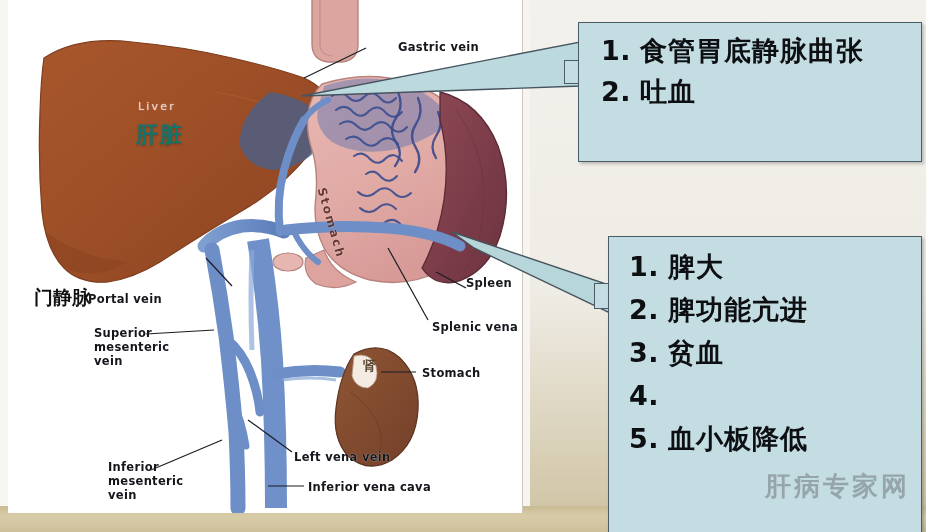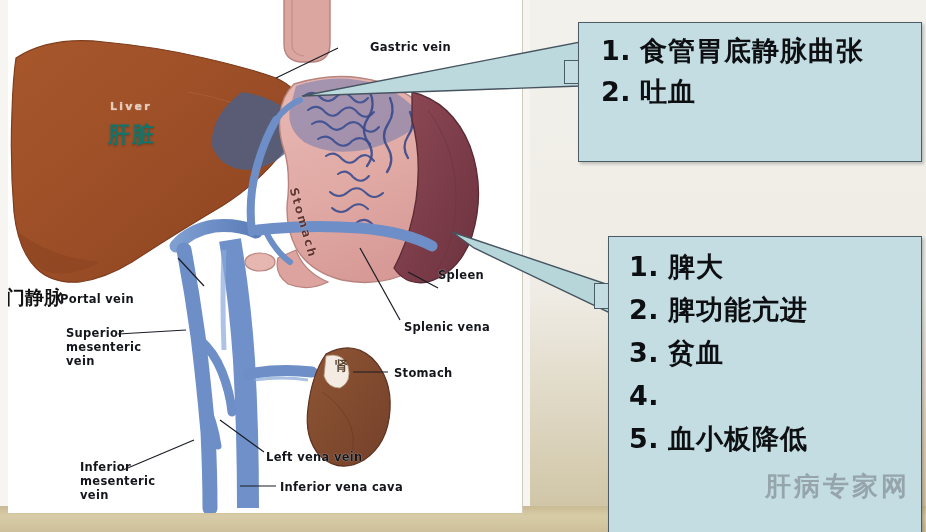--- a/index.html
+++ b/index.html
@@ -18,40 +18,40 @@
     position:absolute;left:530px;top:0;width:396px;height:532px;
     background:linear-gradient(180deg,#f3f1ec 0%,#efece5 55%,#cfc4a4 97%,#c6b994 100%);
   }
   
   .diagram{
     position:absolute;left:8px;top:0;width:514px;height:513px;
     background:#ffffff;
     border-right:1px solid #cfcabb;
     overflow:hidden;
   }
-  .diagram-inner{position:absolute;inset:0;}
+  .diagram-inner{position:absolute;inset:0;margin-left:28px;}
 
   svg.art{position:absolute;left:0;top:0;width:514px;height:513px;}
 
   
   .lbl{
     position:absolute;
     font-family:"DejaVu Sans","Liberation Sans",sans-serif;
     font-size:11.5px;font-weight:700;color:#14161c;
     letter-spacing:.3px;line-height:1.22;
     text-shadow:0 0 1px rgba(255,255,255,.9);
     white-space:pre-line;
   }
   .lbl.cn{
     font-size:19px;font-weight:700;color:#111;
     letter-spacing:0;
   }
   .lbl.white{color:#fff;text-shadow:0 1px 1px rgba(0,0,0,.35);}
   .lbl.liver-en{
-    font-size:11px;color:#f3e2d7;letter-spacing:2.2px;font-weight:700;
+    font-size:11px;color:#f3e2d7;letter-spacing:2.2px;font-weight:400;
     opacity:.85;
   }
   .lbl.liver-cn{
     font-size:22px;color:#0f766e;font-weight:700;letter-spacing:2px;
     text-shadow:0 1px 2px rgba(90,40,20,.5);
   }
   .lbl.stomach-en{
     font-size:12px;color:#5a2a24;font-weight:700;letter-spacing:2px;
     transform:rotate(74deg);transform-origin:left top;opacity:.9;
   }
@@ -234,21 +234,21 @@
     <span class="lbl cn" style="left:-2px;top:286px;">门静脉</span>
     <span class="lbl" style="left:52px;top:292px;">Portal vein</span>
 
     <span class="lbl" style="left:58px;top:326px;">Superior
 mesenteric
 vein</span>
     <span class="lbl" style="left:72px;top:460px;">Inferior
 mesenteric
 vein</span>
 
-    <span class="lbl" style="left:430px;top:268px;text-align:right;">Spleen</span>
+    <span class="lbl" style="left:430px;top:276px;text-align:right;">Spleen</span>
     <span class="lbl" style="left:396px;top:320px;">Splenic vena</span>
 
     <span class="lbl" style="left:386px;top:366px;">Stomach</span>
     <span class="lbl white" style="left:327px;top:358px;font-size:13px;color:#5b4632;text-shadow:none;">肾</span>
 
     <span class="lbl" style="left:258px;top:450px;">Left vena vein</span>
     <span class="lbl" style="left:272px;top:480px;">Inferior  vena cava</span>
   </div>
 </div>
 

